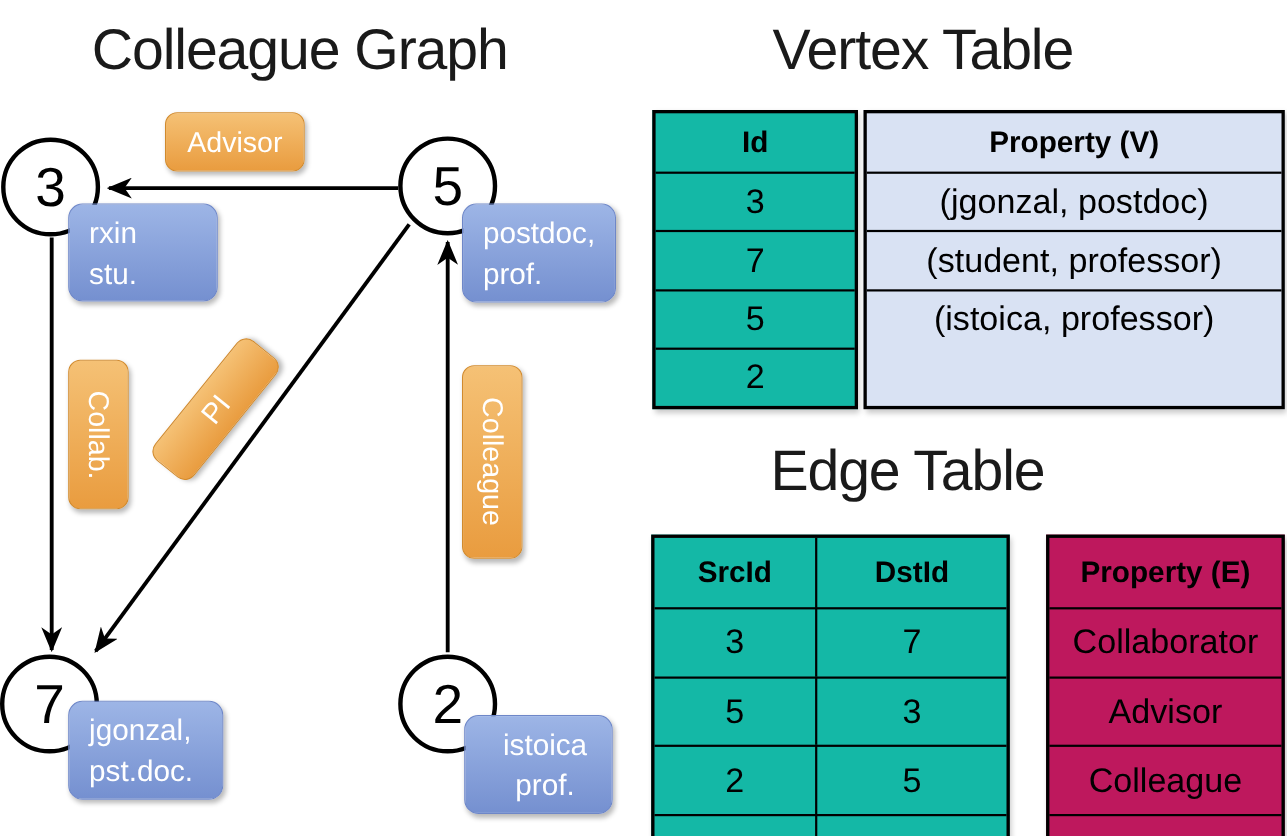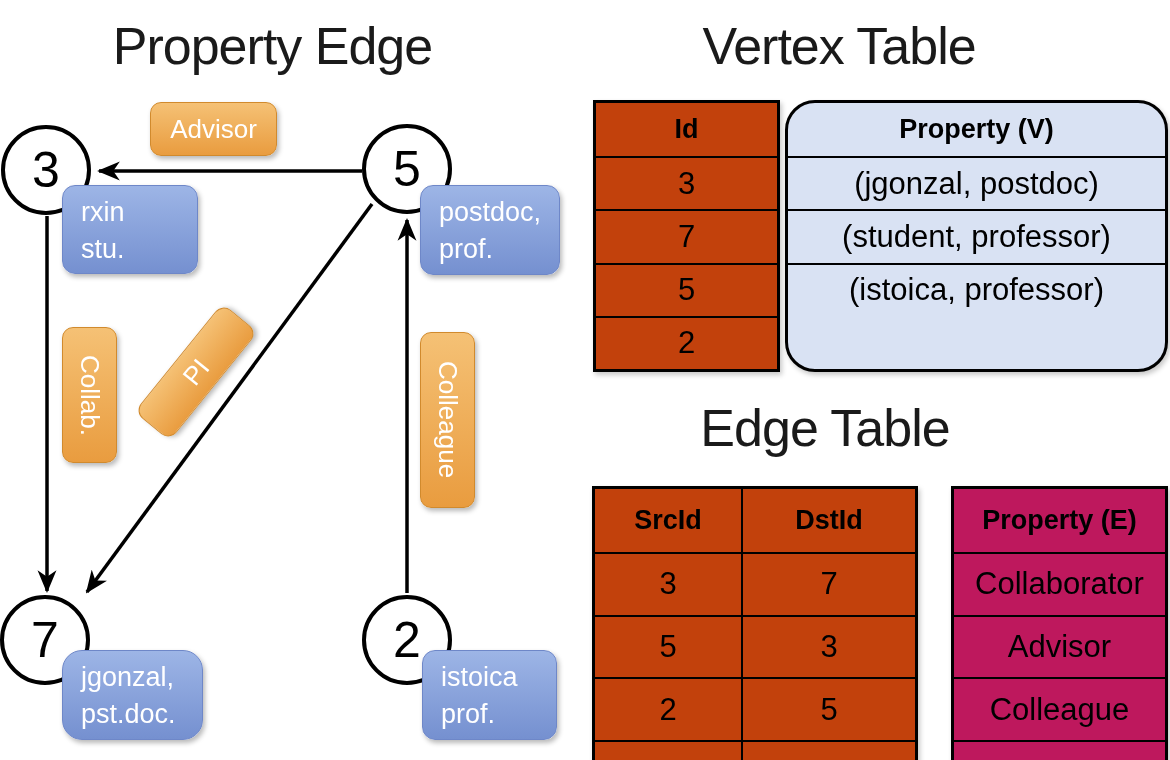--- a/index.html
+++ b/index.html
@@ -32,38 +32,38 @@
     border-radius:11px; border:1px solid #d18a2d;
     background:linear-gradient(180deg,#f5c175 0%,#e99c3f 100%);
     color:#fff; font-size:26px;
     display:flex; align-items:center; justify-content:center;
     box-shadow:2px 3px 5px rgba(0,0,0,.28);
   }
   .ebox.vertical { writing-mode:vertical-rl; }
   
   .tbl-group { position:absolute; display:flex; gap:5px; }
   .tbl {
-    box-sizing:border-box; border:3px solid #000; background:#c2410c;
+    box-sizing:border-box; border:3px solid #000; background:#14b8a6;
     display:grid; grid-template-rows:repeat(5,1fr);
     box-shadow:2px 3px 5px rgba(0,0,0,.22);
   }
   .tbl.two-col { grid-template-columns:146px 1fr; }
   .cell {
     display:flex; align-items:center; justify-content:center;
     font-size:31px; border-top:2.5px solid #000;
   }
   .cell.hdr { border-top:none; font-weight:bold; font-size:27px; }
   .cell.colsep { border-left:2.5px solid #000; }
-  .tbl.prop-v { background:#d9e2f3;border-radius:30px; }
+  .tbl.prop-v { background:#d9e2f3; }
   .tbl.prop-e { background:#be185d;margin-left:28px; }
 </style>
 </head>
 <body>
 
-<div class="title" style="left:0; top:16px; width:545px;">Property Edge</div>
+<div class="title" style="left:0; top:16px; width:545px;">Colleague Graph</div>
 <div class="title" style="left:595px; top:16px; width:488px;">Vertex Table</div>
 <div class="title" style="left:580px; top:398px; width:490px;">Edge Table</div>
 
 <svg class="edges-svg" width="580" height="760">
   <defs>
     <marker id="arrow" viewBox="0 0 12 10" refX="11" refY="5" markerWidth="6.5" markerHeight="5.5" orient="auto">
       <path d="M0,0 L12,5 L0,10 L3.5,5 Z" fill="#000"></path>
     </marker>
   </defs>
   <line x1="362" y1="171" x2="99" y2="171" stroke="#000" stroke-width="3.5" marker-end="url(#arrow)"></line>
@@ -78,25 +78,25 @@
 <div class="node" style="left:362px; top:595px;">2</div>
 
 <div class="vbox" style="left:62px;  top:185px; width:136px; height:89px;">
   <span>rxin</span>
   <span>stu.</span>
 </div>
 <div class="vbox" style="left:420px; top:185px; width:140px; height:90px;">
   <span>postdoc,</span>
   <span>prof.</span>
 </div>
-<div class="vbox" style="left:62px;  top:650px; width:141px; height:90px;border-radius:20px;">
+<div class="vbox" style="left:62px;  top:637px; width:141px; height:90px;">
   <span>jgonzal,</span>
   <span>pst.doc.</span>
 </div>
-<div class="vbox" style="left:422px; top:650px; width:135px; height:90px;">
+<div class="vbox" style="left:422px; top:650px; width:135px; height:90px;text-align:center;">
   <span>istoica</span>
   <span>prof.</span>
 </div>
 
 <div class="ebox" style="left:150px; top:102px; width:127px; height:54px;">Advisor</div>
 <div class="ebox vertical" style="left:62px; top:327px; width:55px; height:136px;">Collab.</div>
 <div class="ebox" style="left:126px; top:349px; width:140px; height:46px; transform:rotate(-51deg);">PI</div>
 <div class="ebox vertical" style="left:420px; top:332px; width:55px; height:176px;">Colleague</div>
 
 <div class="tbl-group" style="left:593px; top:100px; width:575px; height:272px;">

